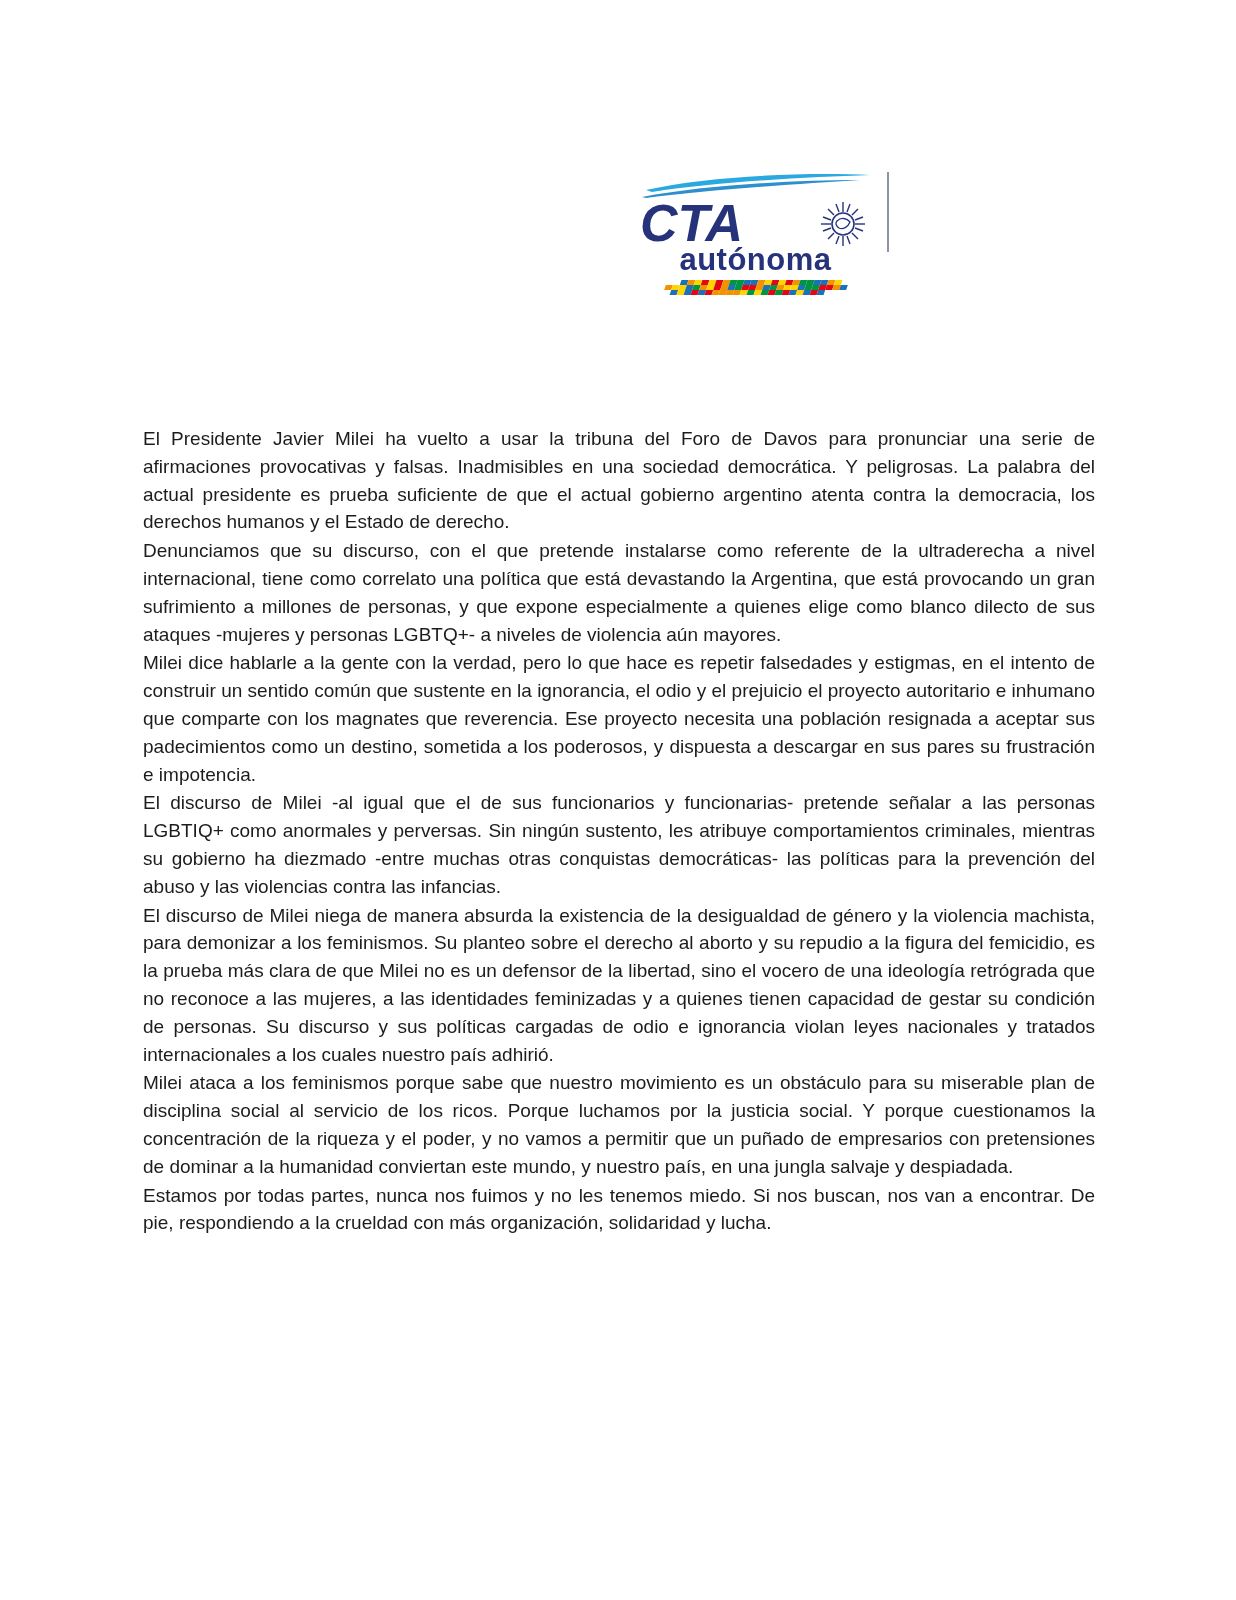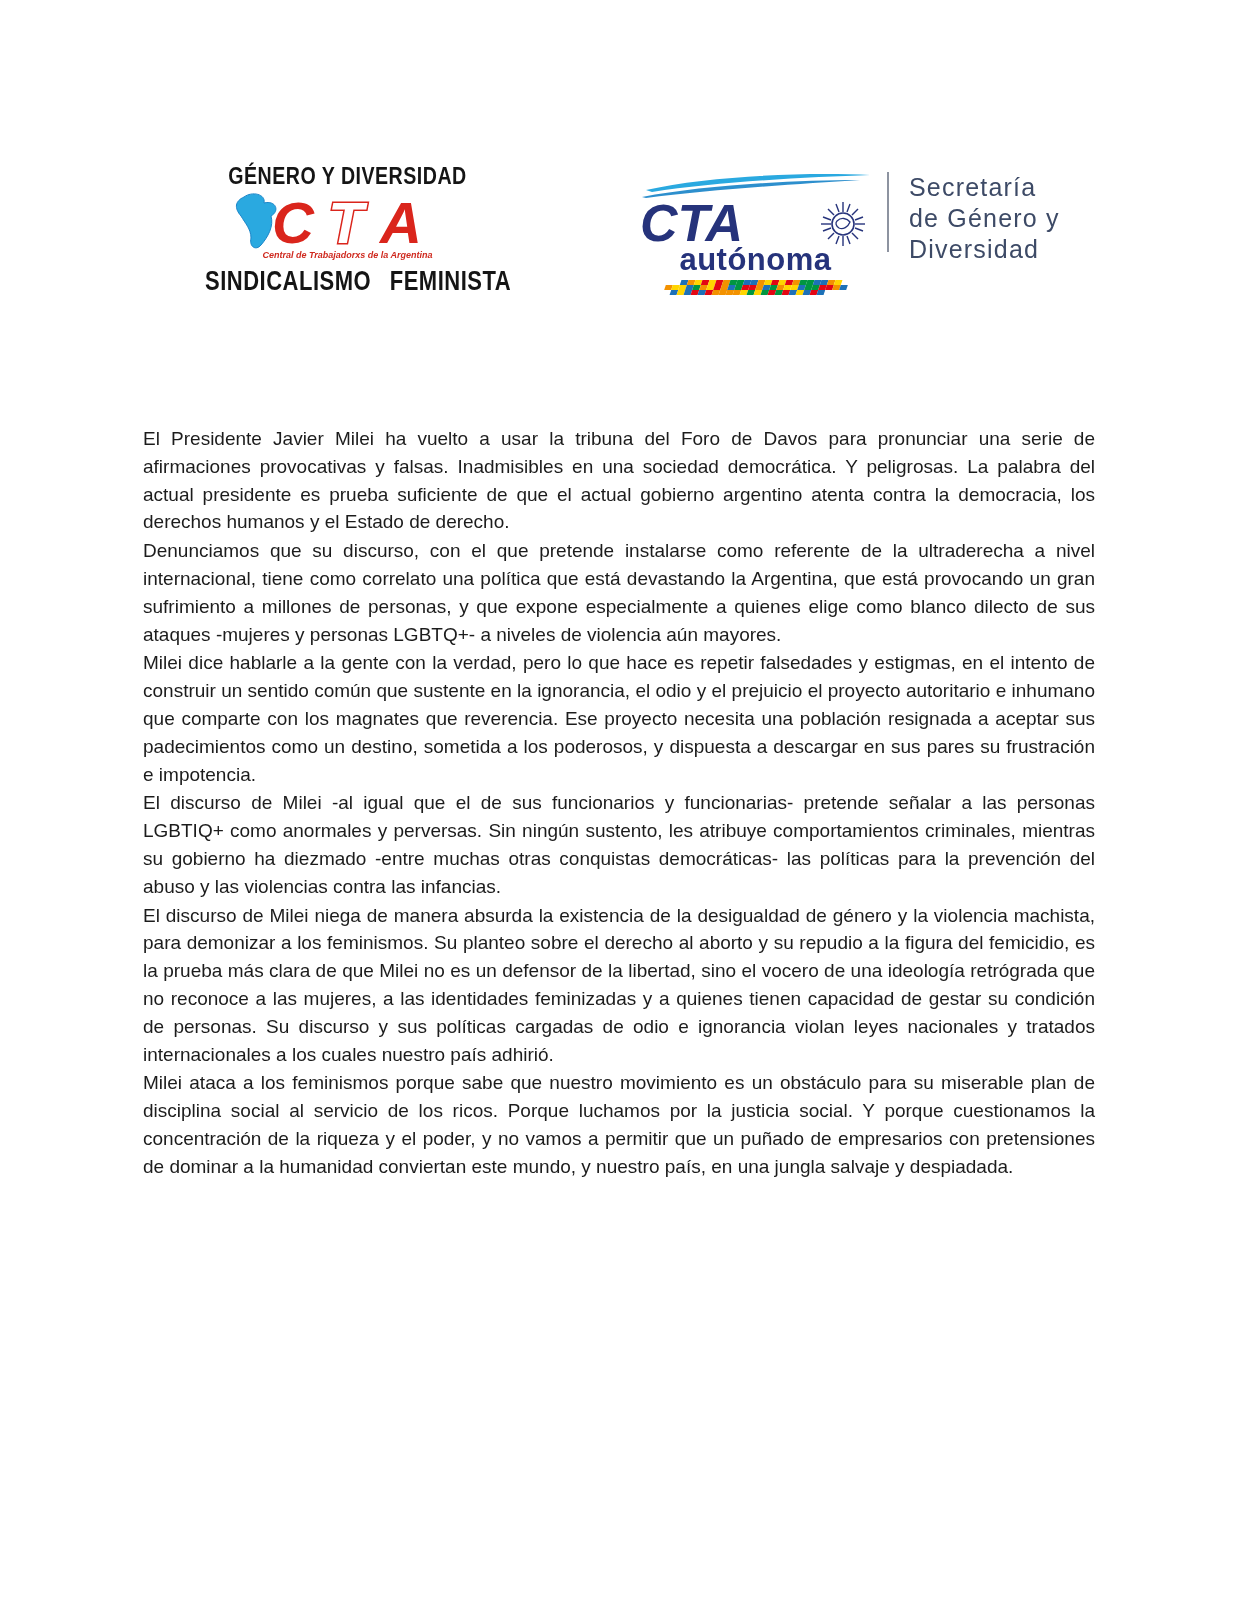--- a/index.html
+++ b/index.html
@@ -118,31 +118,20 @@
     text-align: justify;
     text-justify: inter-word;
     margin: 1px;
   }
 </style>
 </head>
 <body>
 
 <div class="page">
 
-  <div class="logo-left">
-    <div class="gl-top">GÉNERO Y DIVERSIDAD</div>
-    <svg class="gl-cta" width="240" height="64" viewBox="0 0 240 64">
-      <path d="M16 8 C24 2 38 5 36 14 C48 11 52 22 43 27 C46 37 40 48 33 56 C28 62 21 58 23 49 C23 40 17 34 13 27 C6 19 7 12 16 8 Z" fill="#2aa9e0" stroke="#1b85c9" stroke-width="1"></path>
-      <text x="44" y="54" font-family="Liberation Sans, sans-serif" font-size="58" font-weight="700" font-style="italic" fill="#da251c">C</text>
-      <text x="100" y="54" font-family="Liberation Sans, sans-serif" font-size="58" font-weight="700" font-style="italic" fill="#ffffff" stroke="#da251c" stroke-width="3" paint-order="stroke">T</text>
-      <text x="152" y="54" font-family="Liberation Sans, sans-serif" font-size="58" font-weight="700" font-style="italic" fill="#da251c">A</text>
-    </svg>
-    <div class="gl-sub">Central de Trabajadorxs de la Argentina</div>
-    <div class="gl-bottom">SINDICALISMO FEMINISTA</div>
-  </div>
 
   <div class="logo-right">
     <div class="rl-main">
       <svg class="rl-swoosh" width="235" height="26" viewBox="0 0 235 26">
         <path d="M8 18 C 70 4, 165 0, 232 3 C 170 5, 78 10, 14 20 Z" fill="#2aa9e0"></path>
         <path d="M4 25 C 62 14, 150 8, 222 8 C 158 12, 70 18, 8 26 Z" fill="#1b85c9" opacity="0.92"></path>
       </svg>
       <svg class="rl-cta-svg" width="235" height="50" viewBox="0 0 235 50">
         <text x="2" y="42" font-family="Liberation Sans, sans-serif" font-size="52" font-weight="700" font-style="italic" fill="#26337b">CTA</text>
         <g transform="translate(205,25)">
@@ -250,30 +239,26 @@
             <span class="band-cell" style="background: rgb(29, 113, 184);"></span>
             <span class="band-cell" style="background: rgb(227, 6, 19);"></span>
             <span class="band-cell" style="background: rgb(29, 113, 184);"></span>
             <span class="band-cell" style="background: transparent;"></span>
             <span class="band-cell" style="background: transparent;"></span>
             <span class="band-cell" style="background: transparent;"></span>
           </div>
         </div>
     </div>
     <div class="rl-divider"></div>
-    <div class="rl-secretaria">
-      <div>Secretaría</div>
-      <div>de Género y</div>
-      <div>Diversidad</div>
-    </div>
   </div>
 
 
   <div class="doc-body">
     <p>El Presidente Javier Milei ha vuelto a usar la tribuna del Foro de Davos para pronunciar una serie de afirmaciones provocativas y falsas. Inadmisibles en una sociedad democrática. Y peligrosas. La palabra del actual presidente es prueba suficiente de que el actual gobierno argentino atenta contra la democracia, los derechos humanos y el Estado de derecho.</p>
     <p>Denunciamos que su discurso, con el que pretende instalarse como referente de la ultraderecha a nivel internacional, tiene como correlato una política que está devastando la Argentina, que está provocando un gran sufrimiento a millones de personas, y que expone especialmente a quienes elige como blanco dilecto de sus ataques -mujeres y personas LGBTQ+- a niveles de violencia aún mayores.</p>
     <p>Milei dice hablarle a la gente con la verdad, pero lo que hace es repetir falsedades y estigmas, en el intento de construir un sentido común que sustente en la ignorancia, el odio y el prejuicio el proyecto autoritario e inhumano que comparte con los magnates que reverencia. Ese proyecto necesita una población resignada a aceptar sus padecimientos como un destino, sometida a los poderosos, y dispuesta a descargar en sus pares su frustración e impotencia.</p>
     <p>El discurso de Milei -al igual que el de sus funcionarios y funcionarias- pretende señalar a las personas LGBTIQ+ como anormales y perversas. Sin ningún sustento, les atribuye comportamientos criminales, mientras su gobierno ha diezmado -entre muchas otras conquistas democráticas- las políticas para la prevención del abuso y las violencias contra las infancias.</p>
     <p>El discurso de Milei niega de manera absurda la existencia de la desigualdad de género y la violencia machista, para demonizar a los feminismos. Su planteo sobre el derecho al aborto y su repudio a la figura del femicidio, es la prueba más clara de que Milei no es un defensor de la libertad, sino el vocero de una ideología retrógrada que no reconoce a las mujeres, a las identidades feminizadas y a quienes tienen capacidad de gestar su condición de personas. Su discurso y sus políticas cargadas de odio e ignorancia violan leyes nacionales y tratados internacionales a los cuales nuestro país adhirió.</p>
     <p>Milei ataca a los feminismos porque sabe que nuestro movimiento es un obstáculo para su miserable plan de disciplina social al servicio de los ricos. Porque luchamos por la justicia social. Y porque cuestionamos la concentración de la riqueza y el poder, y no vamos a permitir que un puñado de empresarios con pretensiones de dominar a la humanidad conviertan este mundo, y nuestro país, en una jungla salvaje y despiadada.</p>
+    <p>Estamos por todas partes, nunca nos fuimos y no les tenemos miedo. Si nos buscan, nos van a encontrar. De pie, respondiendo a la crueldad con más organización, solidaridad y lucha.</p>
   </div>
 
 </div>
 
 </body></html>

